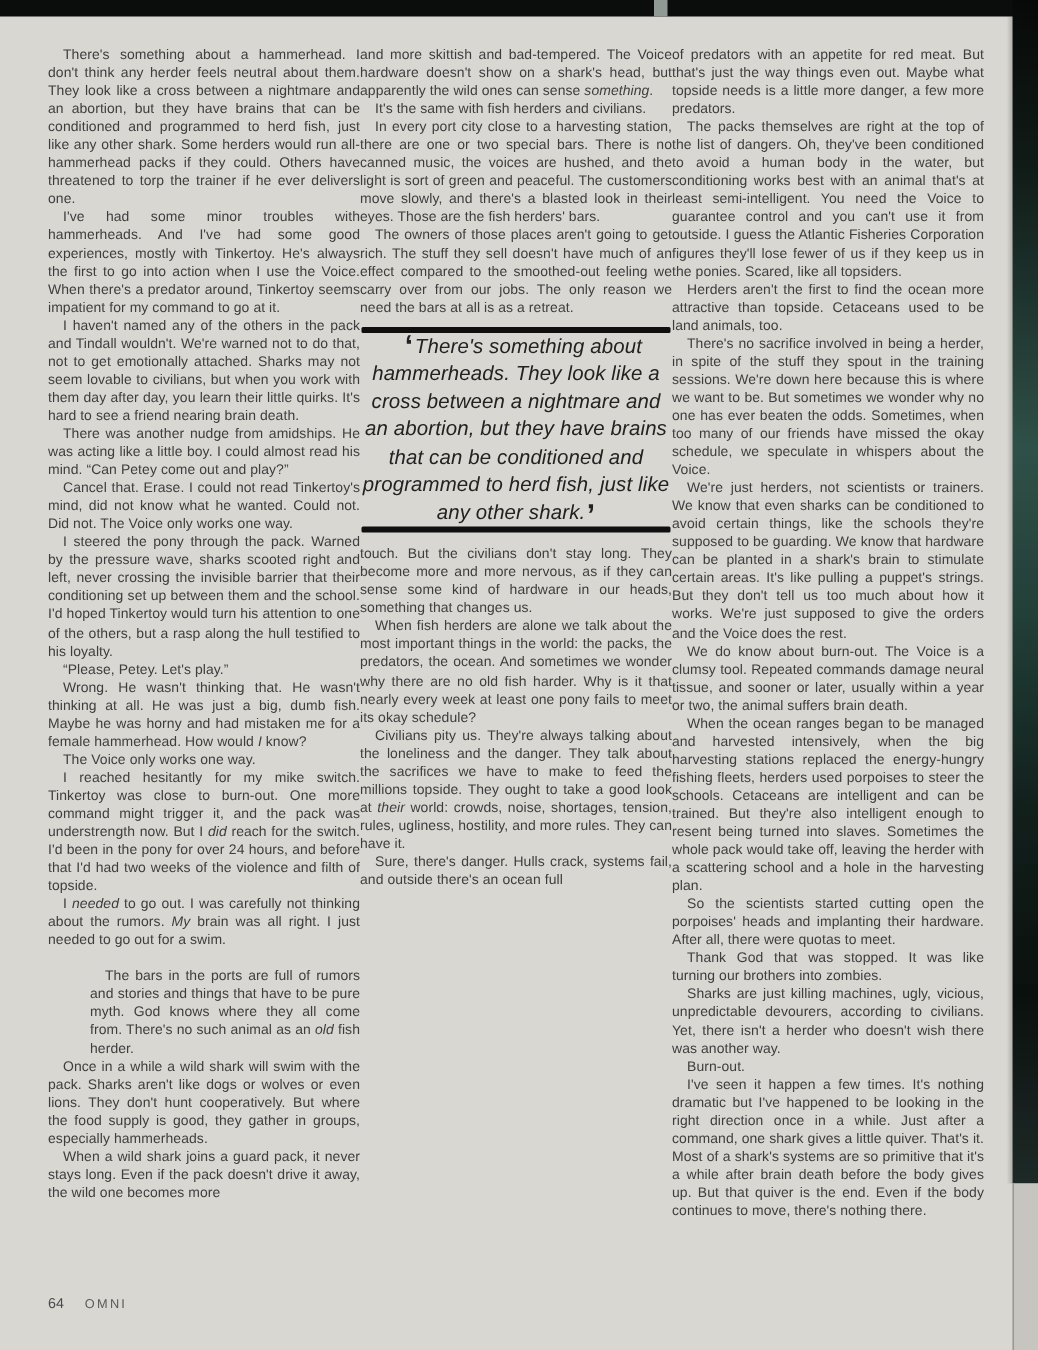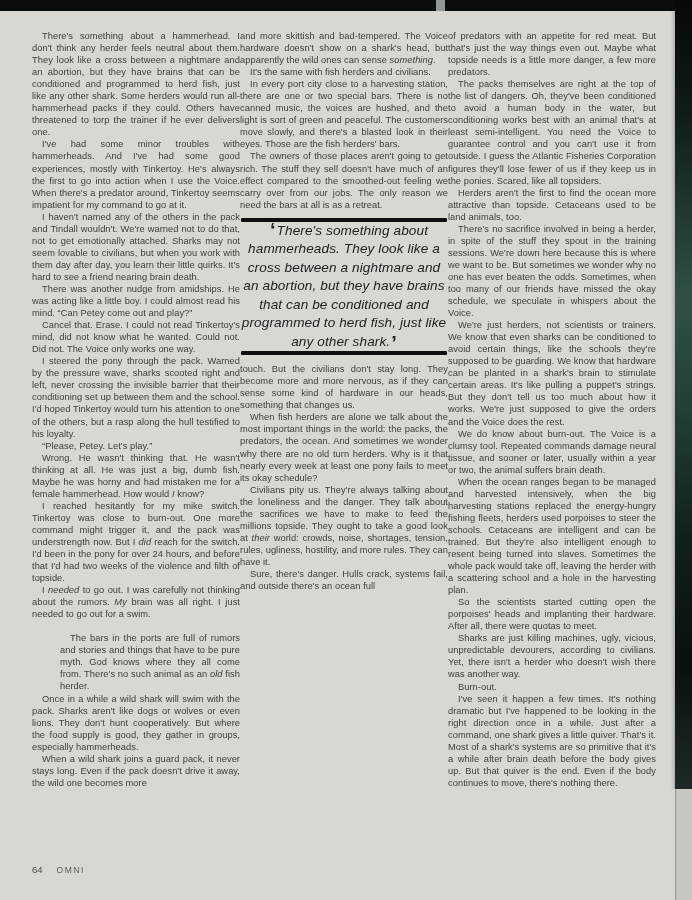--- a/index.html
+++ b/index.html
@@ -65,20 +65,21 @@
   <div class="columns">
     <div class="col">
         <p>There's something about a hammerhead. I don't think any herder feels neutral about them. They look like a cross between a nightmare and an abortion, but they have brains that can be conditioned and programmed to herd fish, just like any other shark. Some herders would run all-hammerhead packs if they could. Others have threatened to torp the trainer if he ever delivers one.</p>
         <p>I've had some minor troubles with hammerheads. And I've had some good experiences, mostly with Tinkertoy. He's always the first to go into action when I use the Voice. When there's a predator around, Tinkertoy seems impatient for my command to go at it.</p>
         <p>I haven't named any of the others in the pack and Tindall wouldn't. We're warned not to do that, not to get emotionally attached. Sharks may not seem lovable to civilians, but when you work with them day after day, you learn their little quirks. It's hard to see a friend nearing brain death.</p>
         <p>There was another nudge from amidships. He was acting like a little boy. I could almost read his mind. “Can Petey come out and play?”</p>
         <p>Cancel that. Erase. I could not read Tinkertoy's mind, did not know what he wanted. Could not. Did not. The Voice only works one way.</p>
         <p>I steered the pony through the pack. Warned by the pressure wave, sharks scooted right and left, never crossing the invisible barrier that their conditioning set up between them and the school. I'd hoped Tinkertoy would turn his attention to one of the others, but a rasp along the hull testified to his loyalty.</p>
         <p>“Please, Petey. Let's play.”</p>
         <p>Wrong. He wasn't thinking that. He wasn't thinking at all. He was just a big, dumb fish. Maybe he was horny and had mistaken me for a female hammerhead. How would <em>I</em> know?</p>
+        <p>The Voice only works one way.</p>
         <p>I reached hesitantly for my mike switch. Tinkertoy was close to burn-out. One more command might trigger it, and the pack was understrength now. But I <em>did</em> reach for the switch. I'd been in the pony for over 24 hours, and before that I'd had two weeks of the violence and filth of topside.</p>
         <p>I <em>needed</em> to go out. I was carefully not thinking about the rumors. <em>My</em> brain was all right. I just needed to go out for a swim.</p>
         <p class="gap-before">The bars in the ports are full of rumors and stories and things that have to be pure myth. God knows where they all come from. There's no such animal as an <em>old</em> fish herder.</p>
         <p>Once in a while a wild shark will swim with the pack. Sharks aren't like dogs or wolves or even lions. They don't hunt cooperatively. But where the food supply is good, they gather in groups, especially hammerheads.</p>
         <p>When a wild shark joins a guard pack, it never stays long. Even if the pack doesn't drive it away, the wild one becomes more</p>
       </div>
 
     <div class="col">
       <div>
           <p class="no-indent">and more skittish and bad-tempered. The Voice hardware doesn't show on a shark's head, but apparently the wild ones can sense <em>something</em>.</p>
@@ -86,35 +87,36 @@
           <p>In every port city close to a harvesting station, there are one or two special bars. There is no canned music, the voices are hushed, and the light is sort of green and peaceful. The customers move slowly, and there's a blasted look in their eyes. Those are the fish herders' bars.</p>
           <p>The owners of those places aren't going to get rich. The stuff they sell doesn't have much of an effect compared to the smoothed-out feeling we carry over from our jobs. The only reason we need the bars at all is as a retreat.</p>
         </div>
       <div class="quote-block">
         <div class="rule rule-top"></div>
         <p class="pull-quote"><span class="qmark qmark-open">‘</span><span>There's something about hammerheads. They look like a cross between a nightmare and an abortion, but they have brains that can be conditioned and programmed to herd fish, just like any other shark.</span><span class="qmark qmark-close">’</span></p>
         <div class="rule rule-bottom"></div>
       </div>
       <div>
           <p class="no-indent">touch. But the civilians don't stay long. They become more and more nervous, as if they can sense some kind of hardware in our heads, something that changes us.</p>
-          <p>When fish herders are alone we talk about the most important things in the world: the packs, the predators, the ocean. And sometimes we wonder why there are no old turn herders. Why is it that nearly every week at least one pony fails to meet its okay schedule?</p>
+          <p>When fish herders are alone we talk about the most important things in the world: the packs, the predators, the ocean. And sometimes we wonder why there are no old fish harder. Why is it that nearly every week at least one pony fails to meet its okay schedule?</p>
           <p>Civilians pity us. They're always talking about the loneliness and the danger. They talk about the sacrifices we have to make to feed the millions topside. They ought to take a good look at <em>their</em> world: crowds, noise, shortages, tension, rules, ugliness, hostility, and more rules. They can have it.</p>
           <p>Sure, there's danger. Hulls crack, systems fail, and outside there's an ocean full</p>
         </div>
     </div>
 
     <div class="col">
         <p class="no-indent">of predators with an appetite for red meat. But that's just the way things even out. Maybe what topside needs is a little more danger, a few more predators.</p>
         <p>The packs themselves are right at the top of the list of dangers. Oh, they've been conditioned to avoid a human body in the water, but conditioning works best with an animal that's at least semi-intelligent. You need the Voice to guarantee control and you can't use it from outside. I guess the Atlantic Fisheries Corporation figures they'll lose fewer of us if they keep us in the ponies. Scared, like all topsiders.</p>
         <p>Herders aren't the first to find the ocean more attractive than topside. Cetaceans used to be land animals, too.</p>
         <p>There's no sacrifice involved in being a herder, in spite of the stuff they spout in the training sessions. We're down here because this is where we want to be. But sometimes we wonder why no one has ever beaten the odds. Sometimes, when too many of our friends have missed the okay schedule, we speculate in whispers about the Voice.</p>
         <p>We're just herders, not scientists or trainers. We know that even sharks can be conditioned to avoid certain things, like the schools they're supposed to be guarding. We know that hardware can be planted in a shark's brain to stimulate certain areas. It's like pulling a puppet's strings. But they don't tell us too much about how it works. We're just supposed to give the orders and the Voice does the rest.</p>
         <p>We do know about burn-out. The Voice is a clumsy tool. Repeated commands damage neural tissue, and sooner or later, usually within a year or two, the animal suffers brain death.</p>
         <p>When the ocean ranges began to be managed and harvested intensively, when the big harvesting stations replaced the energy-hungry fishing fleets, herders used porpoises to steer the schools. Cetaceans are intelligent and can be trained. But they're also intelligent enough to resent being turned into slaves. Sometimes the whole pack would take off, leaving the herder with a scattering school and a hole in the harvesting plan.</p>
         <p>So the scientists started cutting open the porpoises' heads and implanting their hardware. After all, there were quotas to meet.</p>
+        <p>Thank God that was stopped. It was like turning our brothers into zombies.</p>
         <p>Sharks are just killing machines, ugly, vicious, unpredictable devourers, according to civilians. Yet, there isn't a herder who doesn't wish there was another way.</p>
         <p>Burn-out.</p>
         <p>I've seen it happen a few times. It's nothing dramatic but I've happened to be looking in the right direction once in a while. Just after a command, one shark gives a little quiver. That's it. Most of a shark's systems are so primitive that it's a while after brain death before the body gives up. But that quiver is the end. Even if the body continues to move, there's nothing there.</p>
       </div>
   </div>
 
   <div class="footer">
     <span class="page-num">64</span>
     <span class="magazine">OMNI</span>
   </div>

